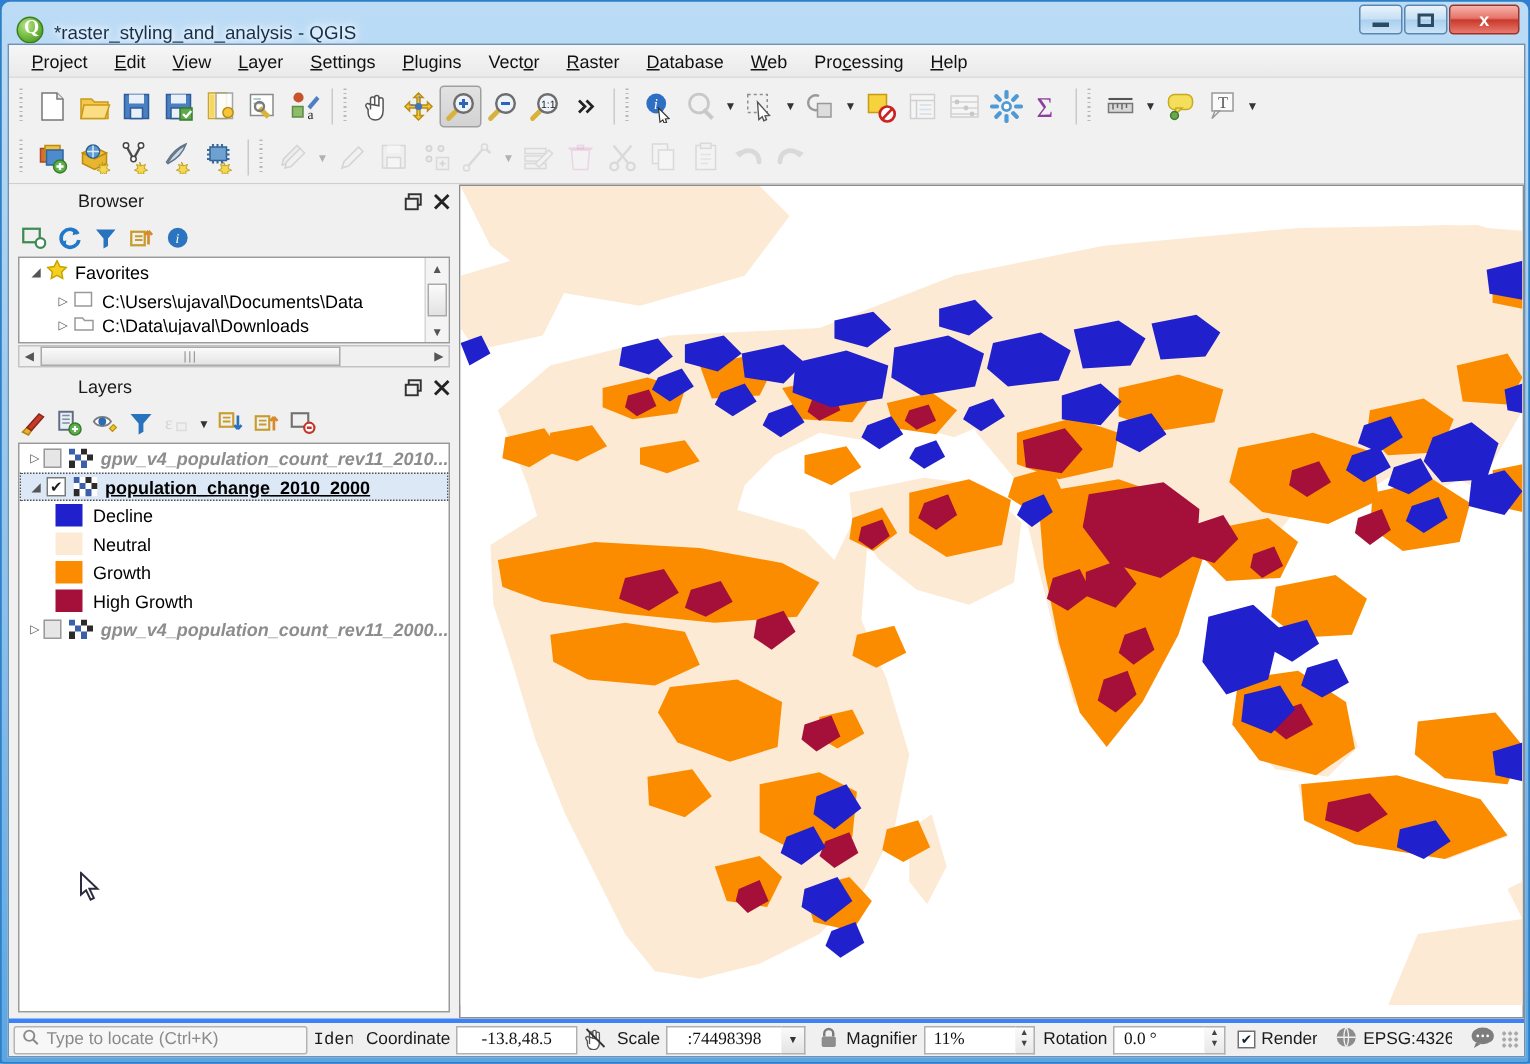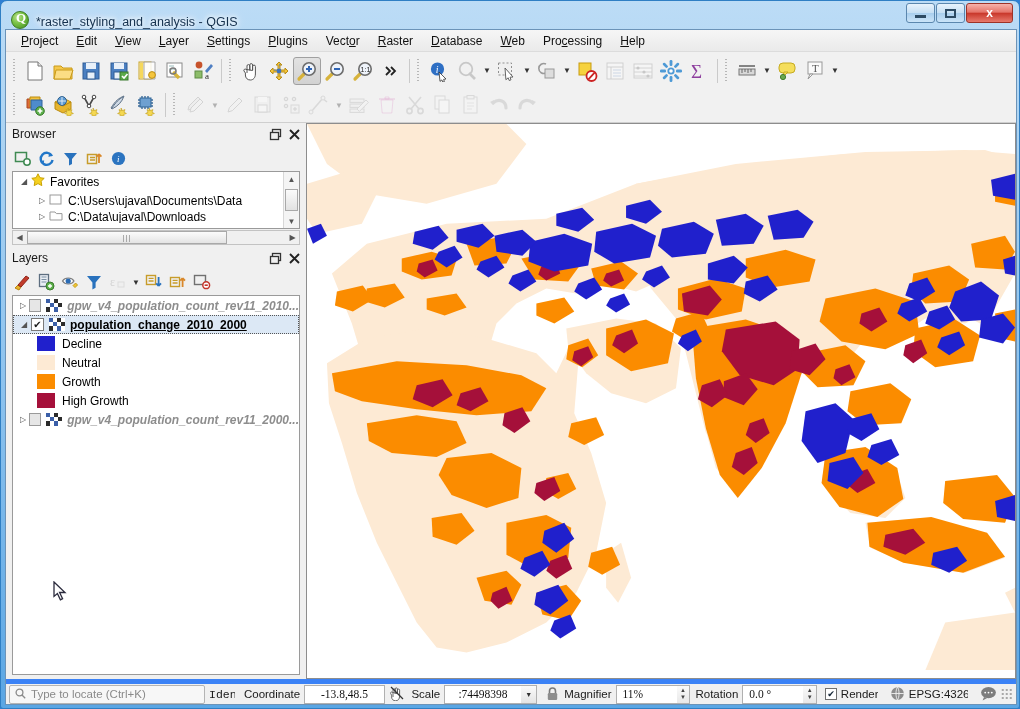--- a/index.html
+++ b/index.html
@@ -86,21 +86,21 @@
   .dim { opacity:.33; }
   
   .main { flex:1; display:flex; min-height:0; background:#f0f0f0;}
   .leftcol { width:300px; display:flex; flex-direction:column; background:#f0f0f0; }
   
   .panel-title {
     height:22px;display:flex;align-items:center;
     padding:0 4px 0 6px; font-size:12px; color:#1a1a1a;
     background:#f0f0f0;
   }
-  .panel-title .ttl { flex:1; }
+  .panel-title .ttl { flex:1;margin-left:40px; }
   .pbtn { width:16px;height:16px;display:flex;align-items:center;justify-content:center;margin-left:3px;}
   .panel-tools {
     height:26px;display:flex;align-items:center;gap:2px;padding-left:5px;background:#f0f0f0;
   }
   .ptool { width:22px;height:22px;display:flex;align-items:center;justify-content:center; }
   .tree {
     background:#fff;border:1px solid #9a9a9a;margin:0 6px 0 6px;
     position:relative; overflow:hidden;
   }
   .browser-tree { height:58px; }
@@ -137,21 +137,21 @@
   }
   .swatch { width:18px;height:15px;margin-right:7px;margin-left:20px;flex:0 0 auto; }
   .layers-tree{ flex:1; min-height:0; margin-bottom:4px; position:relative;}
   .cursor { position:absolute; left:45px; top:605px; }
   
   .mapwrap { flex:1; position:relative; border:1px solid #8d8d8d; border-left:1px solid #8d8d8d; margin:0; background:#fff; overflow:hidden;}
   .mapcanvas { position:absolute;inset:0; background:#ffffff; }
   
   .statusbar {
     height:25px;display:flex;align-items:center;background:#f0f0f0;
-    border-top:5px solid #3b82f6; padding:0 3px; gap:4px; font-size:11.5px;
+    border-top:3px solid #3b82f6; padding:0 3px; gap:4px; font-size:11.5px;
   }
   .locator {
     width:200px;height:19px;border:1px solid #b4b4b4;background:#f7f7f7;border-radius:2px;
     display:flex;align-items:center;padding-left:5px;color:#8a8a8a;gap:5px;
   }
   .sb-label{ color:#1a1a1a; white-space:nowrap; overflow:hidden;}
   .sb-field{
     height:19px;border:1px solid #b0b0b0;background:#fff;display:flex;align-items:center;
     justify-content:center; padding:0 6px; color:#111; font-size:11.5px;font-family:Liberation Serif, serif;
   }

